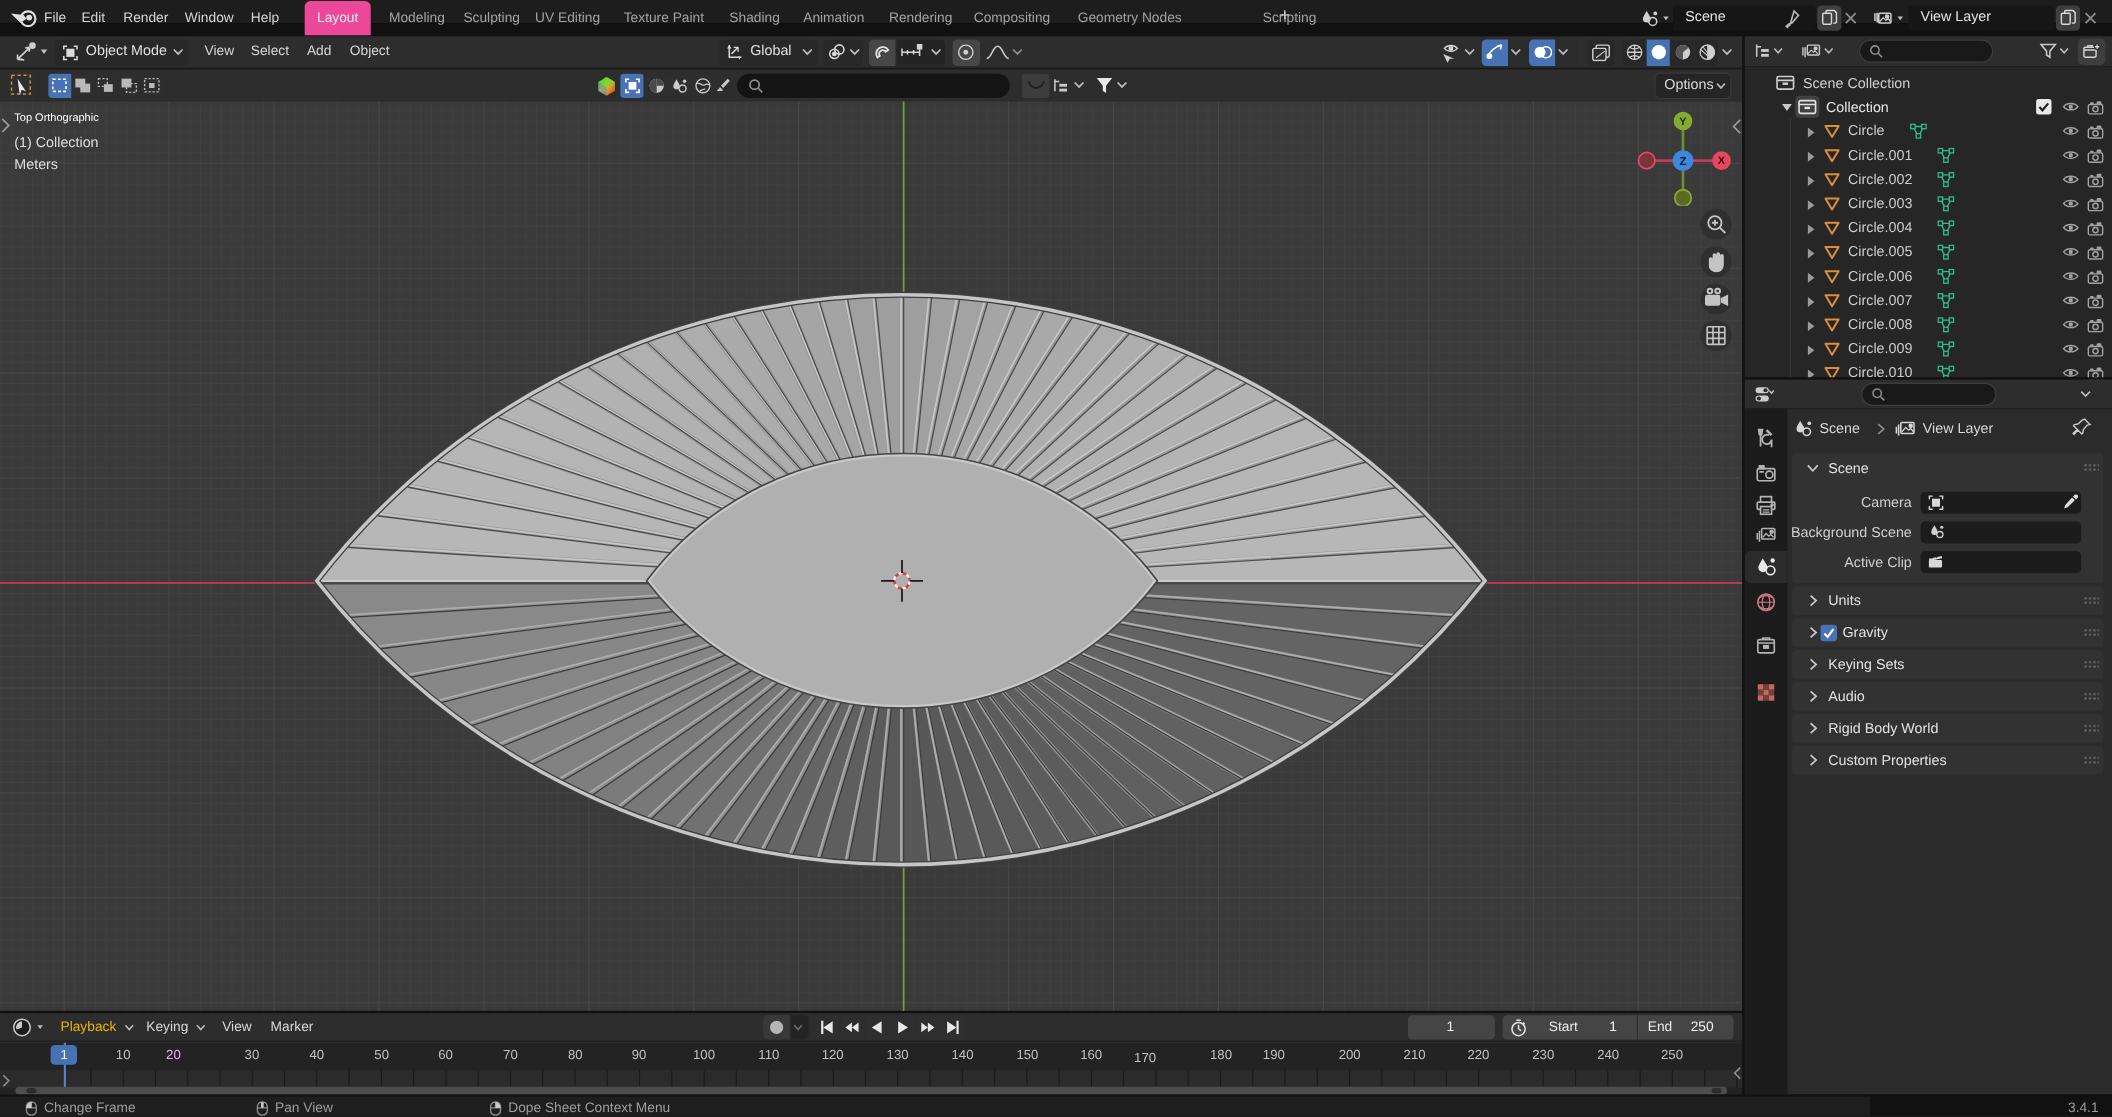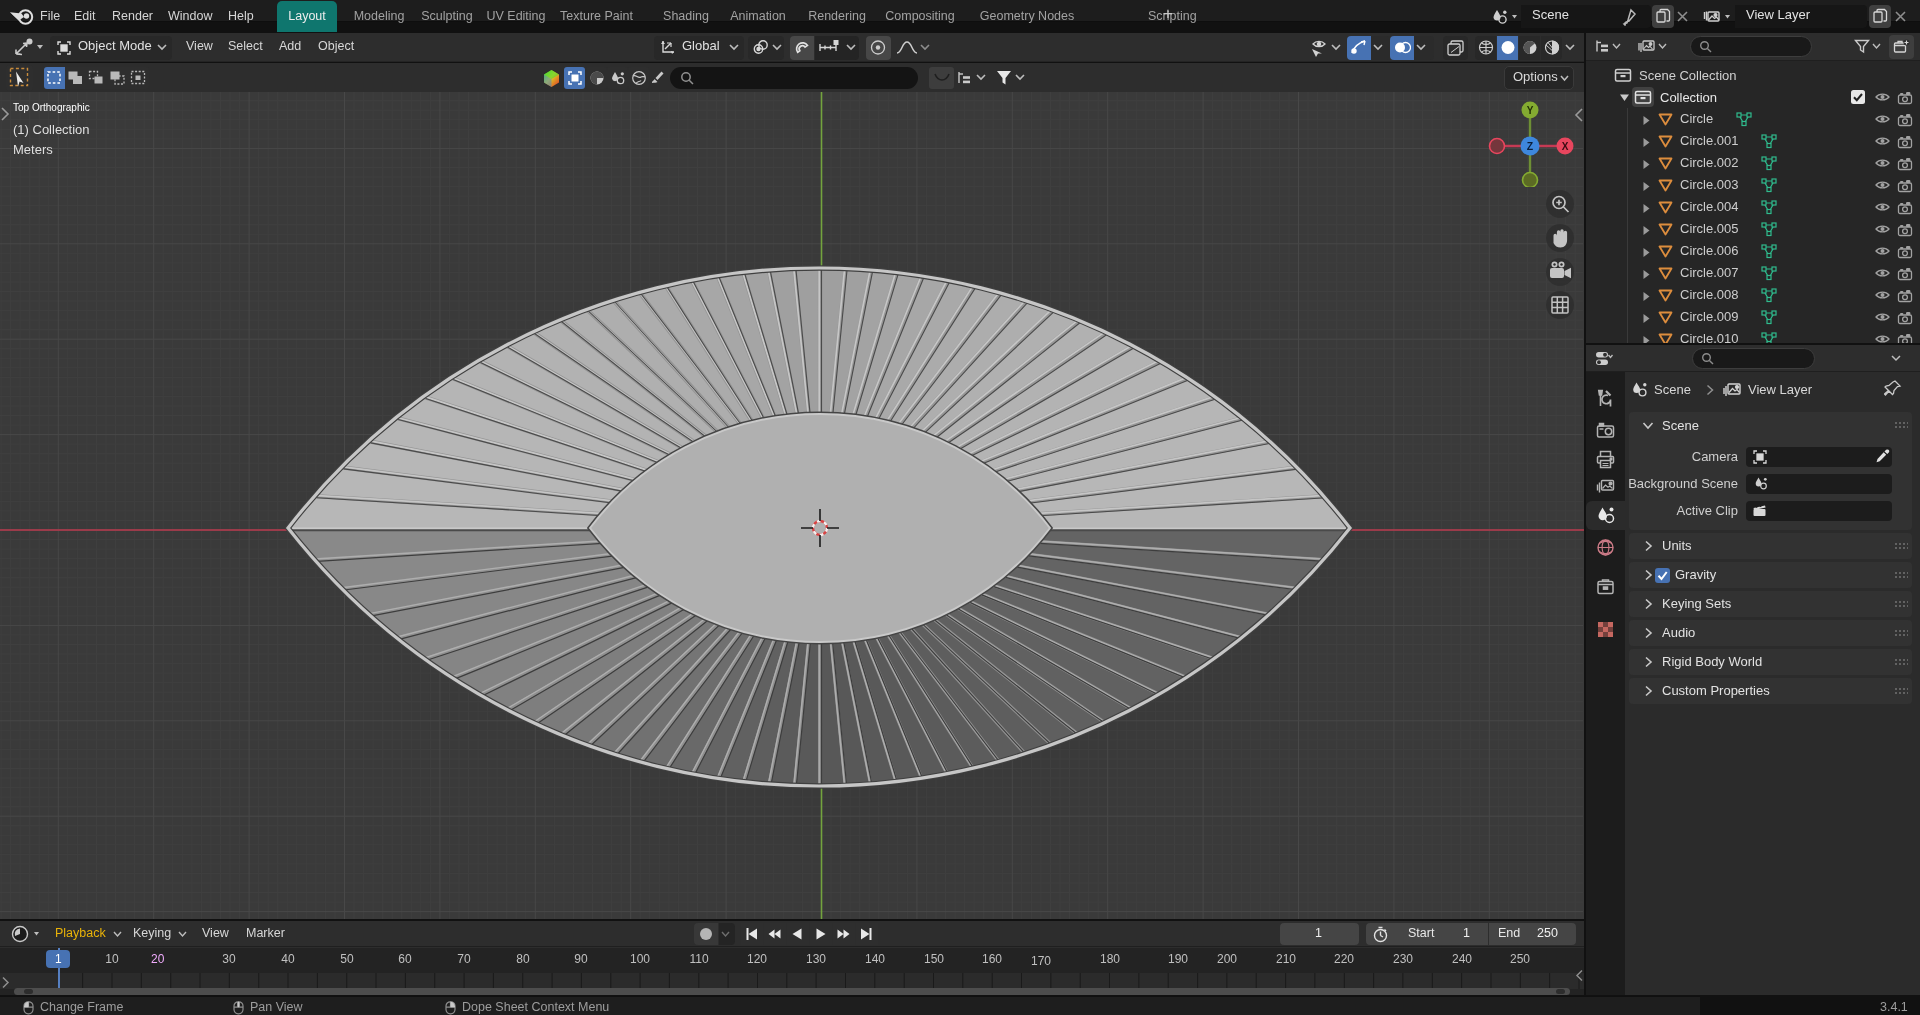--- a/index.html
+++ b/index.html
@@ -13,21 +13,21 @@
 #tl{left:0;top:921px;width:1584px;height:74px;background:#2d2d2d}
 #outliner{left:1586px;top:33px;width:334px;height:310px;background:#262626}
 #props{left:1586px;top:345px;width:334px;height:650px;background:#2b2b2b}
 #status{left:0;top:996px;width:1700px;height:19px;background:#1e1e1e;border-top:1px solid #101010}
 .vsep{left:1584px;top:33px;width:2px;height:962px;background:#111}
 .hsep1{left:0;top:919px;width:1584px;height:2px;background:#111}
 .hsep2{left:1586px;top:343px;width:334px;height:2px;background:#111}
 .hsep3{left:0;top:995px;width:1920px;height:1px;background:#111}
 .mtxt{color:#d5d5d5;font-size:12.5px;line-height:33px}
 .tab{color:#a2a2a2;font-size:12.5px;line-height:31px;padding:0 13px;display:inline-block}
-.tab.on{background:#0f766e;color:#ededed;border-radius:5px 5px 0 0}
+.tab.on{background:#ec4899;color:#ededed;border-radius:5px 5px 0 0}
 .hmenu{color:#d7d7d7;font-size:12.5px}
 .btn{background:#282828;border-radius:4px;color:#d7d7d7;font-size:12px}
 .fld{background:#181818;border-radius:4px}
 .pnl{position:absolute;left:43px;width:283px;background:#323232;border-radius:4px;color:#dcdcdc;font-size:12px}
 .grip{position:absolute;right:8px;top:50%;margin-top:-4px;width:14px;height:8px;
  background-image:radial-gradient(circle,#8a8a8a 1px,transparent 1.2px);background-size:4px 4px;opacity:.55}
 </style></head><body>
 <div id="app">
 <div id="topbar" class="abs">
       <svg class="abs" style="left:9px;top:8px" width="26" height="17" viewBox="0 0 26 17">
@@ -38,21 +38,21 @@
 </svg>
       <span class="abs mtxt" style="left:40px;top:0">File</span>
       <span class="abs mtxt" style="left:74px;top:0">Edit</span>
       <span class="abs mtxt" style="left:112px;top:0">Render</span>
       <span class="abs mtxt" style="left:168px;top:0">Window</span>
       <span class="abs mtxt" style="left:228px;top:0">Help</span>
       <span class="abs tab on" style="left:277px;top:1px;width:60px;text-align:center;padding:0">Layout</span>
       <span class="abs tab" style="left:351px;top:1px;width:56px;text-align:center;padding:0">Modeling</span>
       <span class="abs tab" style="left:419px;top:1px;width:56px;text-align:center;padding:0">Sculpting</span>
       <span class="abs tab" style="left:484px;top:1px;width:64px;text-align:center;padding:0">UV Editing</span>
-      <span class="abs tab" style="left:560px;top:1px;width:80px;text-align:left;padding:0">Texture Paint</span>
+      <span class="abs tab" style="left:560px;top:1px;width:80px;text-align:right;padding:0">Texture Paint</span>
       <span class="abs tab" style="left:660px;top:1px;width:52px;text-align:center;padding:0">Shading</span>
       <span class="abs tab" style="left:727px;top:1px;width:62px;text-align:center;padding:0">Animation</span>
       <span class="abs tab" style="left:806px;top:1px;width:62px;text-align:center;padding:0">Rendering</span>
       <span class="abs tab" style="left:884px;top:1px;width:72px;text-align:center;padding:0">Compositing</span>
       <span class="abs tab" style="left:977px;top:1px;width:100px;text-align:center;padding:0">Geometry Nodes</span>
       <span class="abs tab" style="left:1148px;top:1px;width:56px;text-align:left;padding:0">Scripting</span>
       <span class="abs" style="left:1163px;top:4px;color:#c8c8c8;font-size:17px;font-weight:300">+</span>
 <svg class="abs" style="left:1490px;top:8px" width="30" height="17" viewBox="0 0 30 17">
  <path d="M7 2 C5 5.5 3.5 7.5 3.5 9.5 A3.6 3.6 0 0 0 10.6 9.5 C10.6 7.5 9 5.5 7 2 Z" fill="#cfcfcf"></path>
  <circle cx="12.5" cy="11.5" r="3.6" fill="none" stroke="#cfcfcf" stroke-width="1.4"></circle>
@@ -1091,21 +1091,21 @@
       <div class="abs" style="left:561px;top:31px;width:40px;text-align:center;color:#c0c0c0;font-size:12px">90</div>
       <div class="abs" style="left:620px;top:31px;width:40px;text-align:center;color:#c0c0c0;font-size:12px">100</div>
       <div class="abs" style="left:679px;top:31px;width:40px;text-align:center;color:#c0c0c0;font-size:12px">110</div>
       <div class="abs" style="left:737px;top:31px;width:40px;text-align:center;color:#c0c0c0;font-size:12px">120</div>
       <div class="abs" style="left:796px;top:31px;width:40px;text-align:center;color:#c0c0c0;font-size:12px">130</div>
       <div class="abs" style="left:855px;top:31px;width:40px;text-align:center;color:#c0c0c0;font-size:12px">140</div>
       <div class="abs" style="left:914px;top:31px;width:40px;text-align:center;color:#c0c0c0;font-size:12px">150</div>
       <div class="abs" style="left:972px;top:31px;width:40px;text-align:center;color:#c0c0c0;font-size:12px">160</div>
       <div class="abs" style="left:1031px;top:33px;width:40px;color:#c0c0c0;font-size:12px">170</div>
       <div class="abs" style="left:1090px;top:31px;width:40px;text-align:center;color:#c0c0c0;font-size:12px">180</div>
-      <div class="abs" style="left:1148px;top:31px;width:40px;text-align:right;color:#c0c0c0;font-size:12px">190</div>
+      <div class="abs" style="left:1148px;top:31px;width:40px;text-align:left;color:#c0c0c0;font-size:12px">190</div>
       <div class="abs" style="left:1207px;top:31px;width:40px;text-align:center;color:#c0c0c0;font-size:12px">200</div>
       <div class="abs" style="left:1266px;top:31px;width:40px;text-align:center;color:#c0c0c0;font-size:12px">210</div>
       <div class="abs" style="left:1324px;top:31px;width:40px;text-align:center;color:#c0c0c0;font-size:12px">220</div>
       <div class="abs" style="left:1383px;top:31px;width:40px;text-align:center;color:#c0c0c0;font-size:12px">230</div>
       <div class="abs" style="left:1442px;top:31px;width:40px;text-align:center;color:#c0c0c0;font-size:12px">240</div>
       <div class="abs" style="left:1500px;top:31px;width:40px;text-align:center;color:#c0c0c0;font-size:12px">250</div>
       <div class="abs" style="left:0;top:52px;width:1584px;height:16px;background:#2b2b2b"></div>
       <svg class="abs" style="left:0;top:52px" width="1584" height="16" viewBox="0 0 1584 16">
         <path d="M82.6 0 V16 M112.0 0 V16 M141.3 0 V16 M170.7 0 V16 M200.0 0 V16 M229.3 0 V16 M258.7 0 V16 M288.0 0 V16 M317.4 0 V16 M346.7 0 V16 M376.0 0 V16 M405.4 0 V16 M434.7 0 V16 M464.1 0 V16 M493.4 0 V16 M522.7 0 V16 M552.1 0 V16 M581.4 0 V16 M610.8 0 V16 M640.1 0 V16 M669.4 0 V16 M698.8 0 V16 M728.1 0 V16 M757.5 0 V16 M786.8 0 V16 M816.1 0 V16 M845.5 0 V16 M874.8 0 V16 M904.2 0 V16 M933.5 0 V16 M962.8 0 V16 M992.2 0 V16 M1021.5 0 V16 M1050.9 0 V16 M1080.2 0 V16 M1109.5 0 V16 M1138.9 0 V16 M1168.2 0 V16 M1197.6 0 V16 M1226.9 0 V16 M1256.2 0 V16 M1285.6 0 V16 M1314.9 0 V16 M1344.3 0 V16 M1373.6 0 V16 M1402.9 0 V16 M1432.3 0 V16 M1461.6 0 V16 M1491.0 0 V16 M1520.3 0 V16 M1549.6 0 V16 M1579.0 0 V16 M1608.3 0 V16" stroke="#1a1a1a" stroke-width="1"></path>
       </svg>

